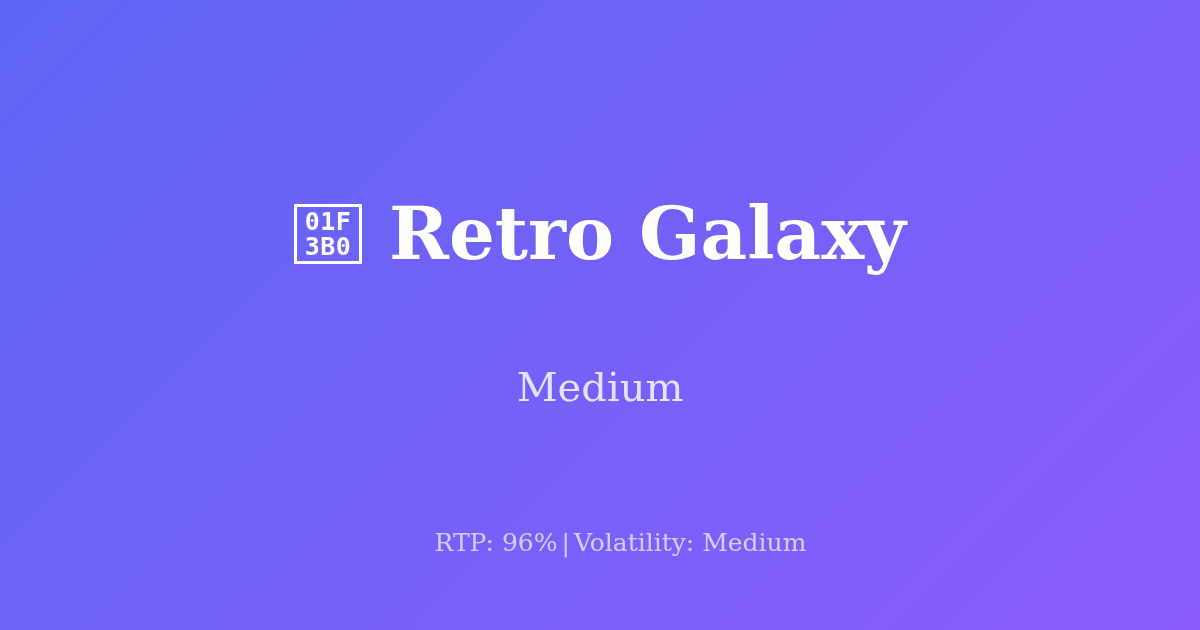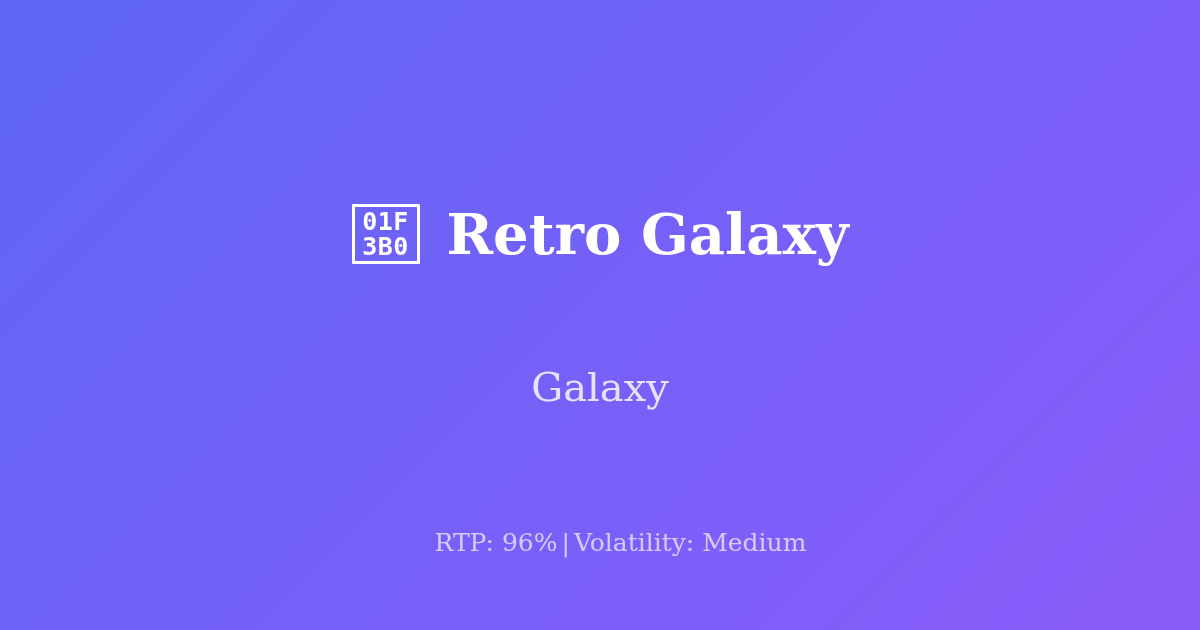--- a/index.html
+++ b/index.html
@@ -75,21 +75,21 @@
   }
 
   .tofu-glyph .hexrow {
     display: block;
     height: 25px;
   }
 
   .game-title {
     font-family: "DejaVu Serif", "Liberation Serif", serif;
     font-weight: 700;
-    font-size: 56px;
+    font-size: 72px;
     line-height: 1;
     color: #FFFFFF;
     white-space: nowrap;
     letter-spacing: 0px;
   }
 
   
   .provider {
     position: absolute;
     left: 0;
@@ -135,19 +135,19 @@
       <span class="tofu-glyph">
         <span class="hexrow">01F</span>
         <span class="hexrow">3B0</span>
       </span>
 
       <span class="game-title">Retro Galaxy</span>
 
     </div>
   </div>
 
-  <div class="provider">Galaxy</div>
+  <div class="provider">Medium</div>
 
   <div class="meta">
     <span>RTP: 96%</span><span class="sep">|</span><span>Volatility: Medium</span>
   </div>
 
 </div>
 
 </body></html>

